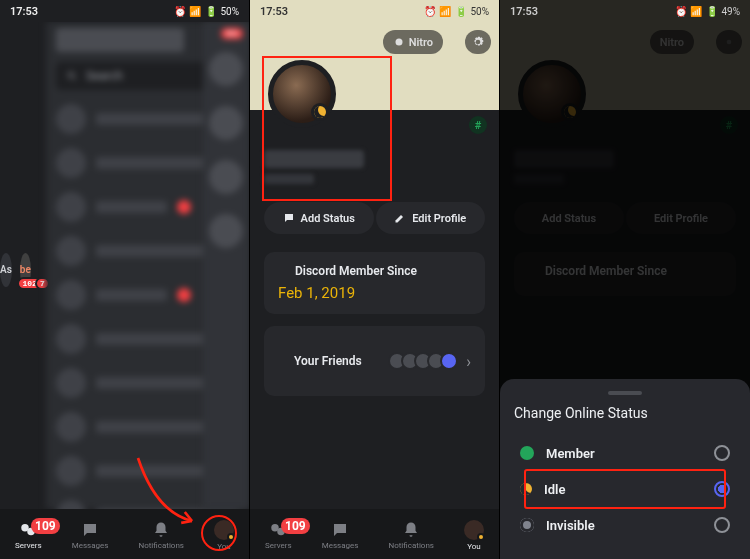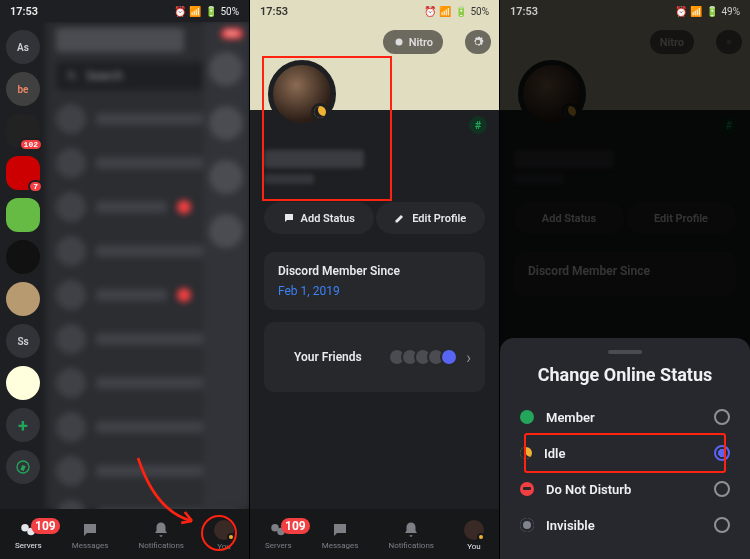--- a/index.html
+++ b/index.html
@@ -18,21 +18,21 @@
   
   .bnav { position:absolute; bottom:0; left:0; right:0; height:50px; background:#17181a; display:flex; justify-content:space-around; align-items:center; padding-top:2px; z-index:5;}
   .bnav .item { display:flex; flex-direction:column; align-items:center; gap:2px; color:#7d7f85; font-size:8px; position:relative; }
   .bnav .item.active { color:#e4e6ea; }
   .bnav .ico { width:18px; height:18px; display:flex; align-items:center; justify-content:center; }
   .bnav .badge { position:absolute; top:-3px; left:16px; background:#f23f42; color:#fff; font-size:12px; font-weight:700; border-radius:8px; padding:1px 4px; }
   .bnav .avatar-ico { width:20px; height:20px; border-radius:50%; background:#3a2a25; position:relative; }
   .bnav .avatar-ico .dot { position:absolute; right:-1px; bottom:-1px; width:8px; height:8px; border-radius:50%; background:#f0b232; border:2px solid #17181a; }
 
   
-  .p1-sidebar { position:absolute; top:22px; left:0; width:46px; bottom:50px; background:#1e1f22; display:flex; flex-direction:column; align-items:center; gap:8px; padding-top:8px; }
+  .p1-sidebar { position:absolute; top:22px; left:0; width:46px; bottom:50px; background:#1e1f22; display:flex; flex-direction:row; align-items:center; gap:8px; padding-top:8px; }
   .srv { width:34px; height:34px; border-radius:50%; background:#313338; position:relative; display:flex; align-items:center; justify-content:center; font-size:10px; color:#cfd1d5; font-weight:600;}
   .srv.round { border-radius:12px;font-family:Liberation Mono, monospace; }
   .srv .sbadge { position:absolute; right:-3px; bottom:-3px; background:#f23f42; color:#fff; font-size:8px; font-weight:700; border-radius:7px; padding:0 3px; border:2px solid #1e1f22;}
   .srv.add { color:#23a559; font-size:18px; font-weight:700;}
   .srv.explore svg { width:16px; height:16px; fill:#23a559;}
   .p1-main { position:absolute; top:22px; left:46px; right:0; bottom:50px; background:#2b2d31; filter:blur(3px); padding:6px 10px;}
   .p1-title { height:24px; background:#4a4c52; border-radius:4px; margin-bottom:10px; width:70%;}
   .search { background:#1e1f22; border-radius:5px; height:28px; display:flex; align-items:center; padding:0 10px; color:#8e9197; font-size:12px; gap:8px;}
   .mag { width:12px; height:12px; }
   .dmrow { display:flex; align-items:center; gap:10px; margin-top:14px;}
@@ -54,32 +54,32 @@
   .moon { width:12px; height:12px; border-radius:50%; background:#f0b232; box-shadow: inset 4px -2px 0 0 #1e1f22;}
   .p2-redbox { position:absolute; top:56px; left:12px; width:130px; height:145px; border:2px solid #f21; z-index:9; pointer-events:none;}
   .p2-body { position:absolute; top:110px; left:0; right:0; bottom:50px; background:#1e1f22; padding:40px 14px 0;}
   .greenpin { position:absolute; top:6px; right:12px; width:18px; height:18px; border-radius:50%; background:#113321; display:flex; align-items:center; justify-content:center;}
   .greenpin::after{content:"#"; color:#23a559; font-size:11px; font-weight:700;}
   .p2-name { height:18px; width:100px; background:#3a3c41; border-radius:4px; margin-bottom:6px; filter:blur(2px);}
   .p2-sub { height:10px; width:50px; background:#34363b; border-radius:3px; margin-bottom:18px; filter:blur(2px);}
   .btnrow { display:flex; gap:2px; margin-bottom:18px;}
   .pillbtn { flex:1; background:#27282c; border-radius:18px; height:32px; display:flex; align-items:center; justify-content:center; gap:6px; color:#e6e8ec; font-size:11px; font-weight:600;}
   .card { background:#27282c; border-radius:10px; padding:12px 14px; margin-bottom:12px;}
-  .card .lab { color:#e8eaee; font-size:12px; font-weight:600; margin-bottom:6px;}
-  .card .val { color:#3b82f6; font-size:12px;}
+  .card .lab { color:#e8eaee; font-size:12px; font-weight:600; margin-bottom:6px;margin-left:17px;}
+  .card .val { color:#eab308; font-size:15px;}
   .card.friend { display:flex; align-items:center; justify-content:space-between;}
   .mini-avs { display:flex;}
   .mini-avs .m { width:18px; height:18px; border-radius:50%; background:#4a4c52; border:2px solid #27282c; margin-left:-5px;}
   .chev { color:#8e9197;}
 
   
   .dim { position:absolute; inset:0; background:rgba(0,0,0,.55); z-index:4;}
   .sheet { position:absolute; left:0; right:0; bottom:0; background:#27282d; border-radius:14px 14px 0 0; padding:12px 14px 16px; z-index:6;}
   .sheet .handle { width:34px; height:4px; background:#4a4c52; border-radius:2px; margin:0 auto 10px;}
-  .sheet h3 { color:#eef0f3; font-size:18px; font-weight:700; text-align:center; margin-bottom:14px;}
+  .sheet h3 { color:#eef0f3; font-size:14px; font-weight:400; margin-bottom:14px;}
   .sheet .section { color:#9a9da3; font-size:11px; margin:4px 0 8px;}
   .stat { display:flex; align-items:center; justify-content:space-between; padding:10px 6px; border-radius:6px;}
   .stat .left { display:flex; align-items:center; gap:12px; color:#eef0f3; font-size:13px; font-weight:600;}
   .stat .dotc { width:14px; height:14px; border-radius:50%;}
   .stat .radio { width:16px; height:16px; border-radius:50%; border:2px solid #8e9197;}
   .stat .radio.sel { border-color:#5865f2; background:radial-gradient(circle,#5865f2 45%, transparent 48%);}
   .redbox2 { position:absolute; left:10px; right:10px; height:40px; border:2px solid #f21; border-radius:3px; z-index:9; pointer-events:none;}
 
   svg { display:block;}
 </style>
@@ -391,29 +391,20 @@
           <div class="left">
               <div class="moon" style="box-shadow: inset 5px -2px 0 0 #27282d"></div>
               <span>Idle</span>
             </div>
           <div class="radio sel"></div>
         </div>
         <div class="redbox2" style="top:-2px"></div>
       </div>
       <div class="stat">
         <div class="left">
-            <div class="dotc" style="background:#f23f42;position:relative">
-              <div style="position:absolute;left:3px;right:3px;top:5px;height:3px;background:#27282d;border-radius:1px"></div>
-            </div>
-            <span>Do Not Disturb</span>
-          </div>
-        <div class="radio"></div>
-      </div>
-      <div class="stat">
-        <div class="left">
             <div class="dotc" style="background:#80848e;box-shadow:inset 0 0 0 3px #27282d,inset 0 0 0 5px #80848e"></div>
             <span>Invisible</span>
           </div>
         <div class="radio"></div>
       </div>
     </div>
   </div>
 
 </div>
 

